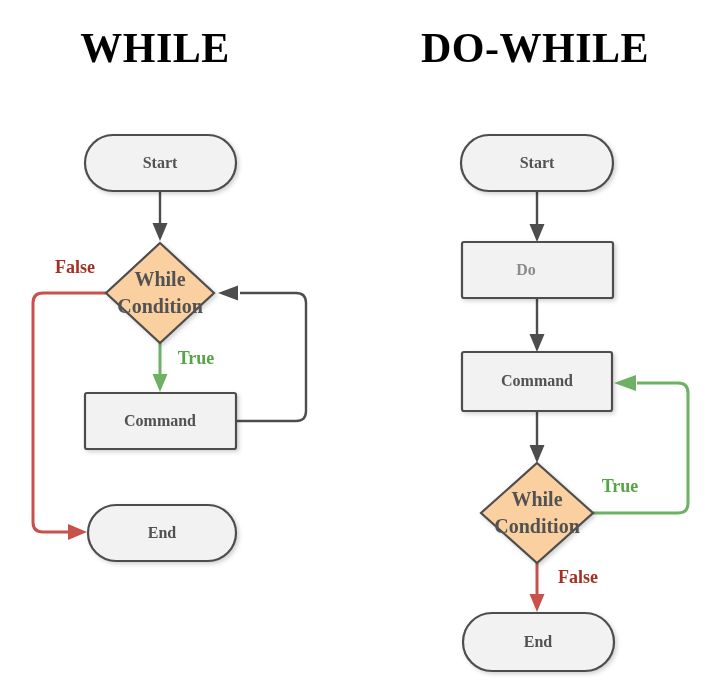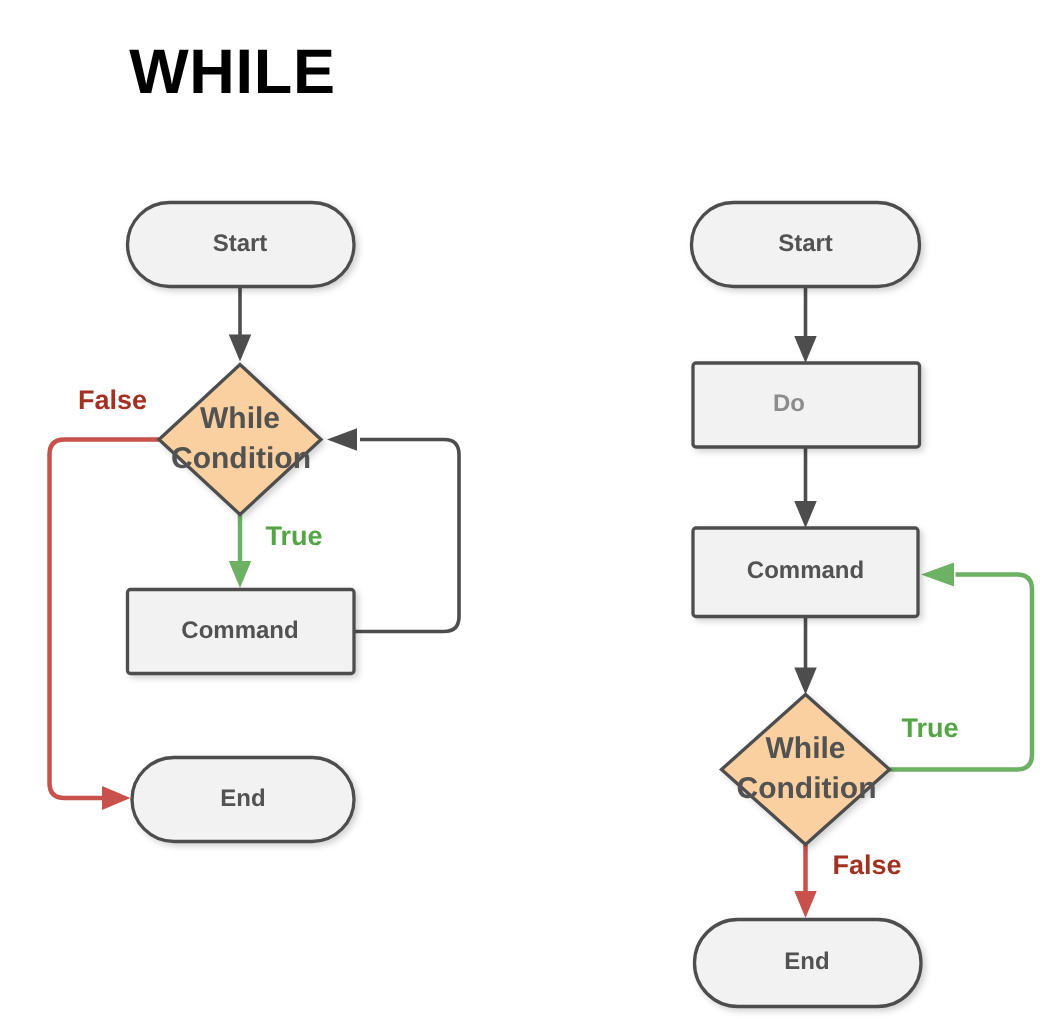--- a/index.html
+++ b/index.html
@@ -1,21 +1,21 @@
 <!DOCTYPE html>
 <html style="--line-gray: #4D4D4D; --shape-border: #4D4D4D; --shape-fill: #F2F2F2; --diamond-fill: #FAD0A0; --red-line: #C8514C; --red-text: #A33122; --green-line: #6CB164; --green-text: #55A546; --node-text: #525252; --muted-text: #8C8C8C; --title-text: #000000;"><head>
 <meta charset="utf-8">
 <style>
   html, body { margin: 0; padding: 0; background: #ffffff; }
   #canvas {
     position: relative;
     width: 708px;
     height: 682px;
     background: #ffffff;
-    font-family: Liberation Sans, sans-serif;
+    font-family: Liberation Serif, serif;
     overflow: hidden;
   }
   svg.diagram-layer {
     position: absolute;
     left: 0; top: 0;
     width: 708px; height: 682px;
   }
   
   .shape {
     fill: var(--shape-fill);
@@ -115,20 +115,21 @@
   </svg>
 
   <div class="lbl chart-title" style="left:155px; top:48px;">WHILE</div>
   <div class="lbl node-label" style="left:160px; top:163px;">Start</div>
   <div class="lbl edge-label false" style="left:75px; top:267px;">False</div>
   <div class="lbl diamond-label" style="left:160px; top:293px;">While Condition</div>
   <div class="lbl edge-label true" style="left:196px; top:358px;">True</div>
   <div class="lbl node-label" style="left:160px; top:421px;">Command</div>
   <div class="lbl node-label" style="left:162px; top:533px;">End</div>
 
+  <div class="lbl chart-title" style="left:535px; top:48px;">DO-WHILE</div>
   <div class="lbl node-label" style="left:537px; top:163px;">Start</div>
   <div class="lbl node-label muted" style="left:526px; top:270px;">Do</div>
   <div class="lbl node-label" style="left:537px; top:381px;">Command</div>
   <div class="lbl edge-label true" style="left:620px; top:486px;">True</div>
   <div class="lbl diamond-label" style="left:537px; top:513px;">While Condition</div>
   <div class="lbl edge-label false" style="left:578px; top:577px;">False</div>
   <div class="lbl node-label" style="left:538px; top:642px;">End</div>
 
 </div>
 

